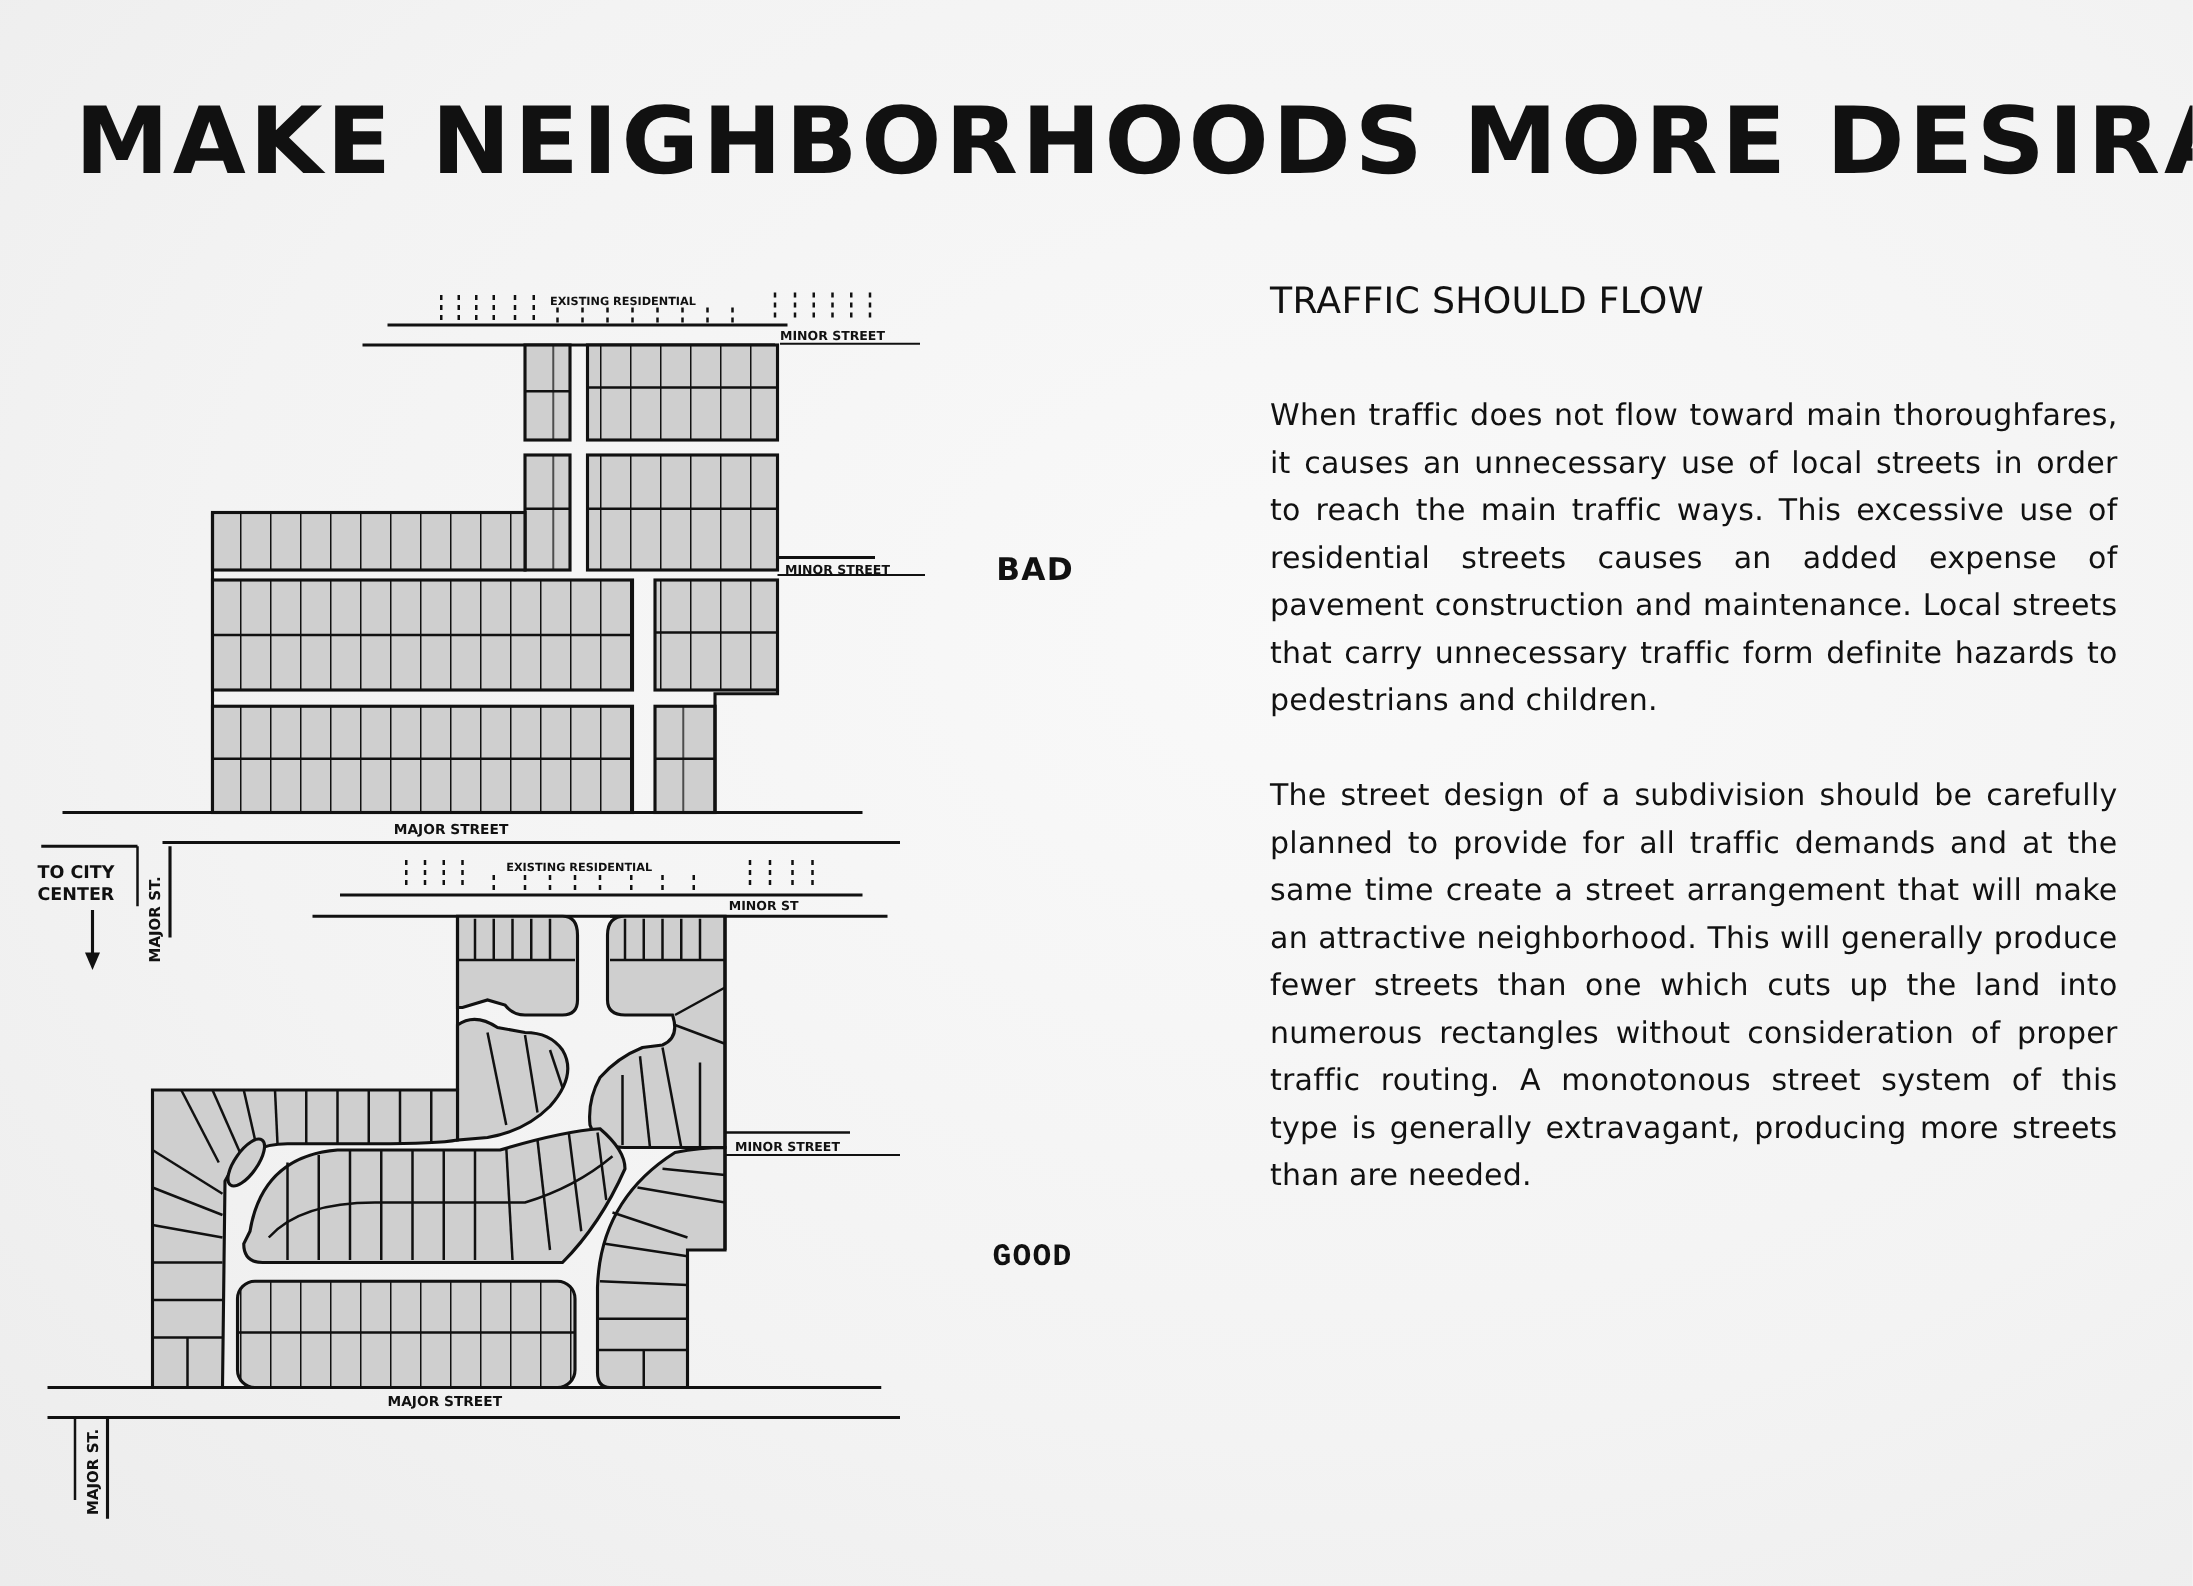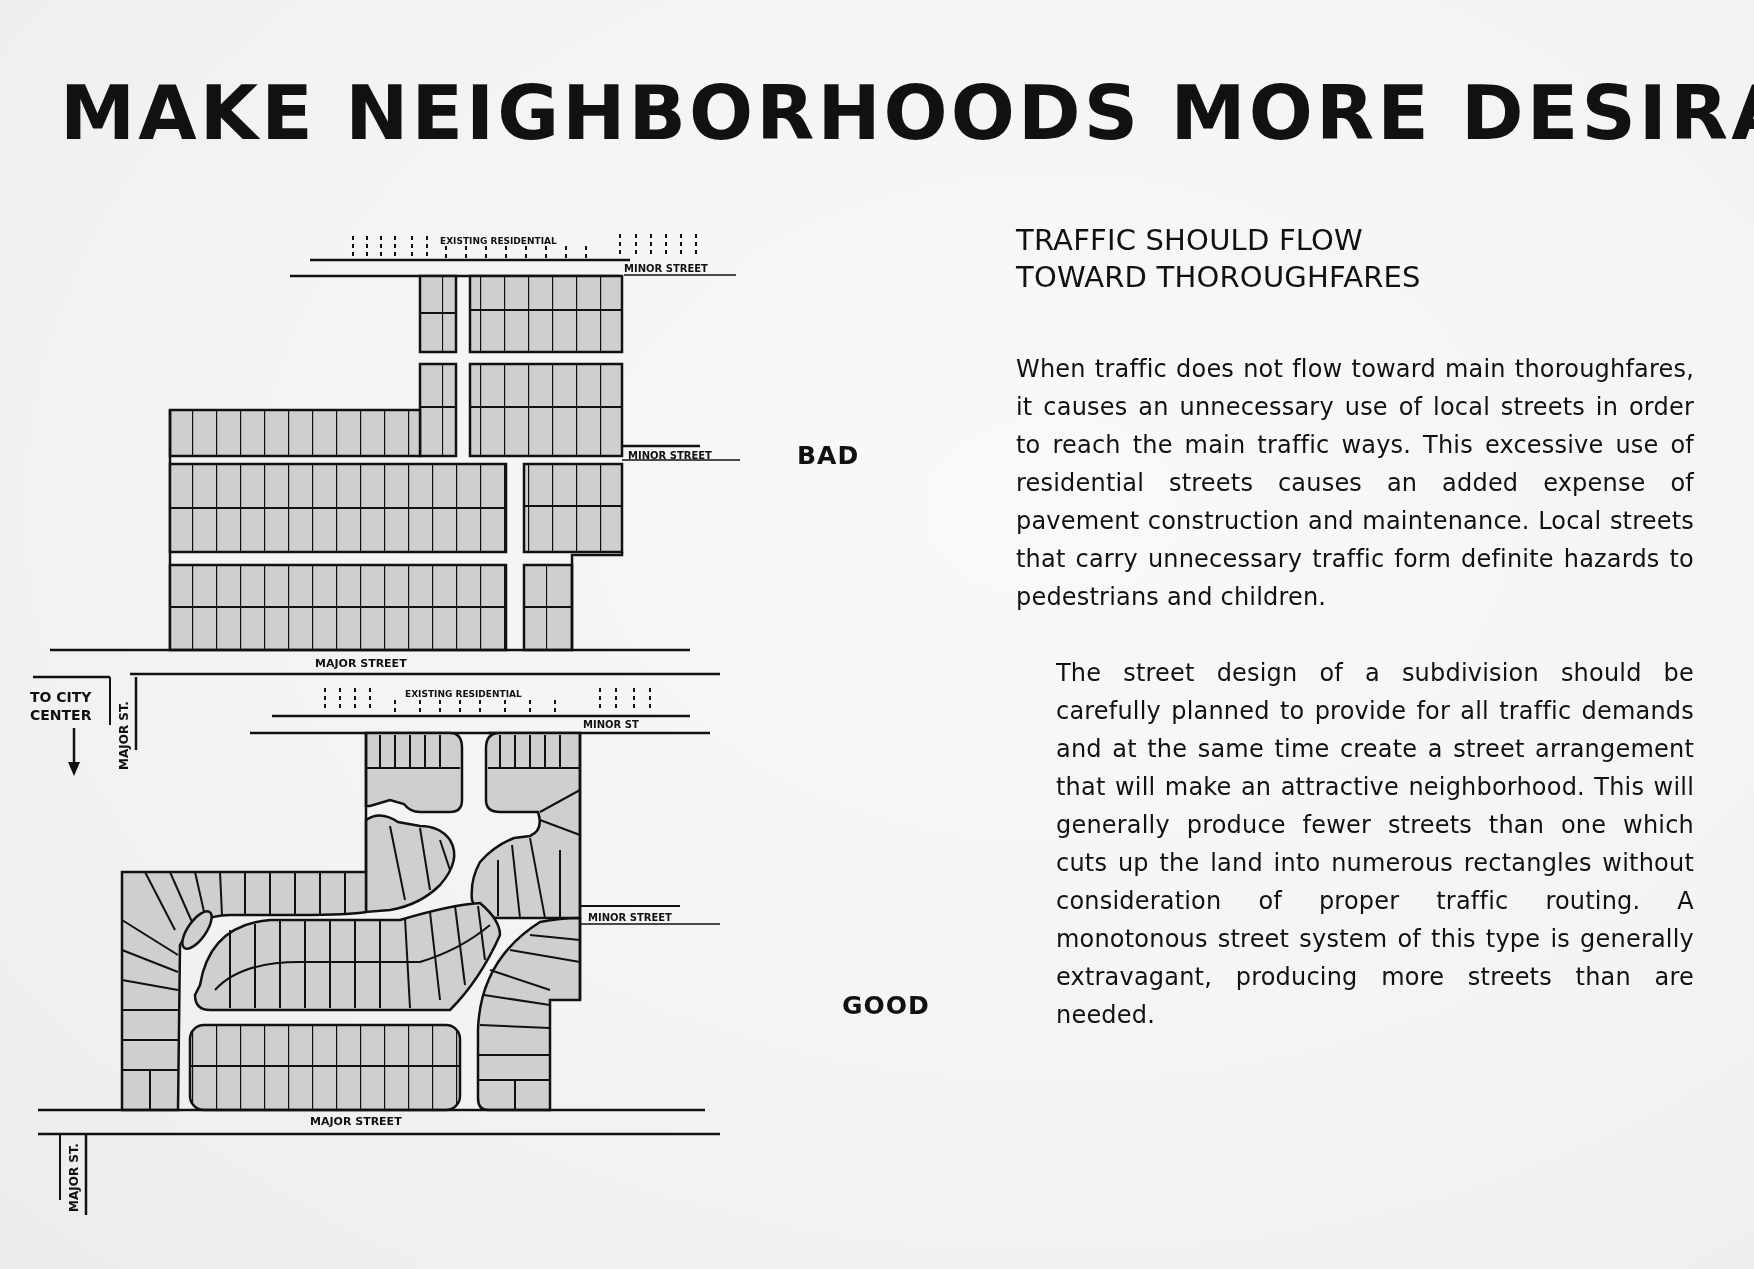--- a/index.html
+++ b/index.html
@@ -18,34 +18,34 @@
     position:absolute; left:60px; top:18px; width:1620px;
     font-size:74px; font-weight:bold; letter-spacing:3px;
     line-height:90px; white-space:nowrap;
     transform: scaleX(1.02); transform-origin:left center;
   }
   .diagram { position:absolute; left:0; top:200px; width:760px; height:1069px; }
   .label-bad, .label-good {
     position:absolute; font-size:25px; font-weight:bold; letter-spacing:1px;
   }
   .label-bad { left:797px; top:441px; }
-  .label-good { left:842px; top:991px; }
+  .label-good { left:794px; top:991px;font-family:Liberation Mono, monospace; }
   .text-col {
     position:absolute; left:1016px; top:222px; width:678px;
   }
   .heading {
     font-size:29px; line-height:37px; margin:0; font-weight:normal;
     letter-spacing:0.2px;
   }
   .para {
     font-size:24px; line-height:38px; text-align:justify;
     margin:0; letter-spacing:0.2px;
   }
   .para1 { margin-top:54px; }
-  .para2 { margin-top:38px;margin-left:40px; }
+  .para2 { margin-top:38px; }
   svg text { font-family:"DejaVu Sans", sans-serif; font-weight:bold; fill:#111; }
 </style>
 </head>
 <body>
 
 <div class="page-bg"></div>
 
 <h1 class="title">MAKE NEIGHBORHOODS MORE DESIRABLE</h1>
 
 <svg class="diagram" viewBox="0 200 760 1069" width="760" height="1069" xmlns="http://www.w3.org/2000/svg">
@@ -256,17 +256,16 @@
     <text transform="translate(78,1212) rotate(-90)" font-size="12">MAJOR ST.</text>
   </g>
 </svg>
 
 <div class="label-bad">BAD</div>
 <div class="label-good">GOOD</div>
 
 <div class="text-col">
   <h2 class="heading">
     <span>TRAFFIC SHOULD FLOW</span><br>
-    <span>TOWARD THOROUGHFARES</span>
   </h2>
   <p class="para para1">When traffic does not flow toward main thoroughfares, it causes an unnecessary use of local streets in order to reach the main traffic ways.  This excessive use of residential streets causes an added expense of pavement construction and maintenance.  Local streets that carry unnecessary traffic form definite hazards to pedestrians and children.</p>
   <p class="para para2">The street design of a subdivision should be carefully planned to provide for all traffic demands and at the same time create a street arrangement that will make an attractive neighborhood. This will generally produce fewer streets than one which cuts up the land into numerous rectangles without consideration of proper traffic routing. A monotonous street system of this type is generally extravagant, producing more streets than are needed.</p>
 </div>
 
 </body></html>

